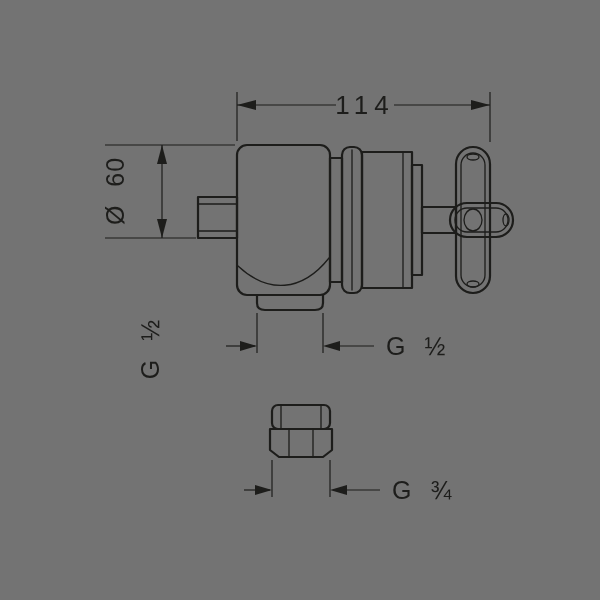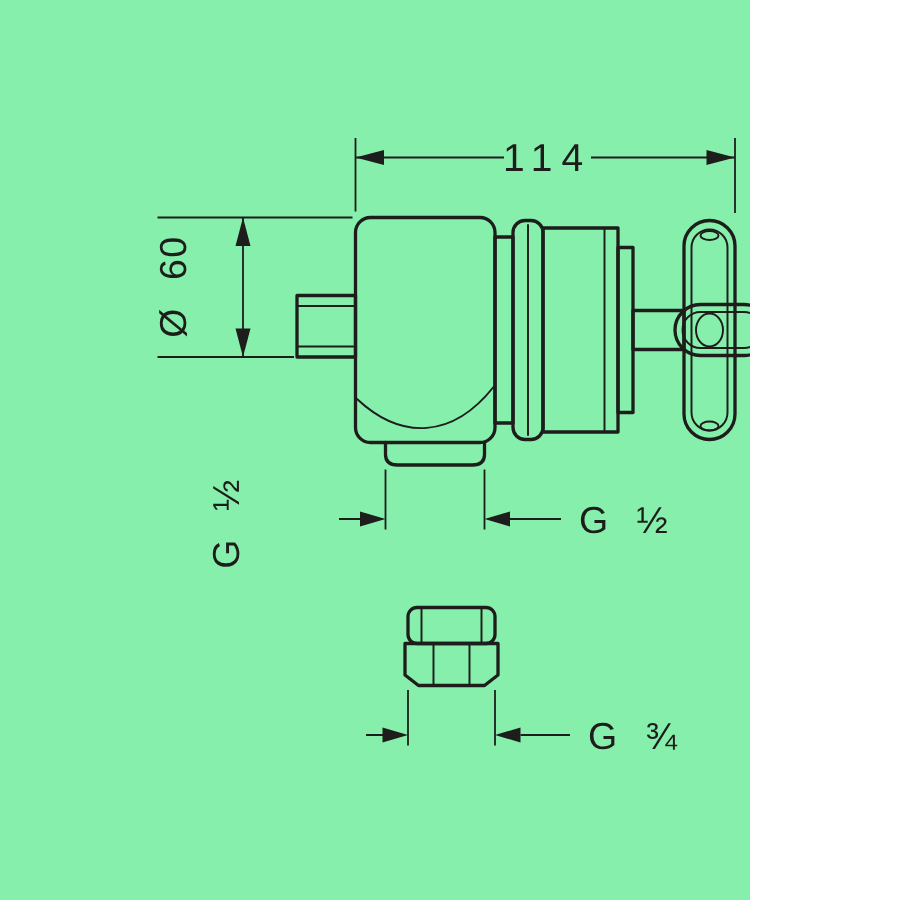--- a/index.html
+++ b/index.html
@@ -1,16 +1,16 @@
 <!DOCTYPE html>
 <html style="--line: #1d1d1b;"><head>
 <meta charset="utf-8">
 <style>
   html,body{margin:0;padding:0;background:#ffffff;}
-  .canvas{position:relative;width:500px;height:600px;background:#86efac;overflow:hidden;}
+  .canvas{position:relative;width:600px;height:600px;background:#737373;overflow:hidden;}
   svg{display:block;}
   svg text{
     fill:var(--line,#1d1d1b);
     font-family:"Liberation Sans","DejaVu Sans",sans-serif;
   }
   .dim-text{font-size:25px;letter-spacing:1px;word-spacing:10px;}
   .dim-text-wide{font-size:26px;letter-spacing:6px;}
   .outline{fill:none;stroke:var(--line,#1d1d1b);stroke-width:2.2;stroke-linejoin:round;stroke-linecap:round;}
   .detail{fill:none;stroke:var(--line,#1d1d1b);stroke-width:1.3;stroke-linejoin:round;stroke-linecap:round;}
   .dim{fill:none;stroke:var(--line,#1d1d1b);stroke-width:1.2;stroke-linecap:butt;}

